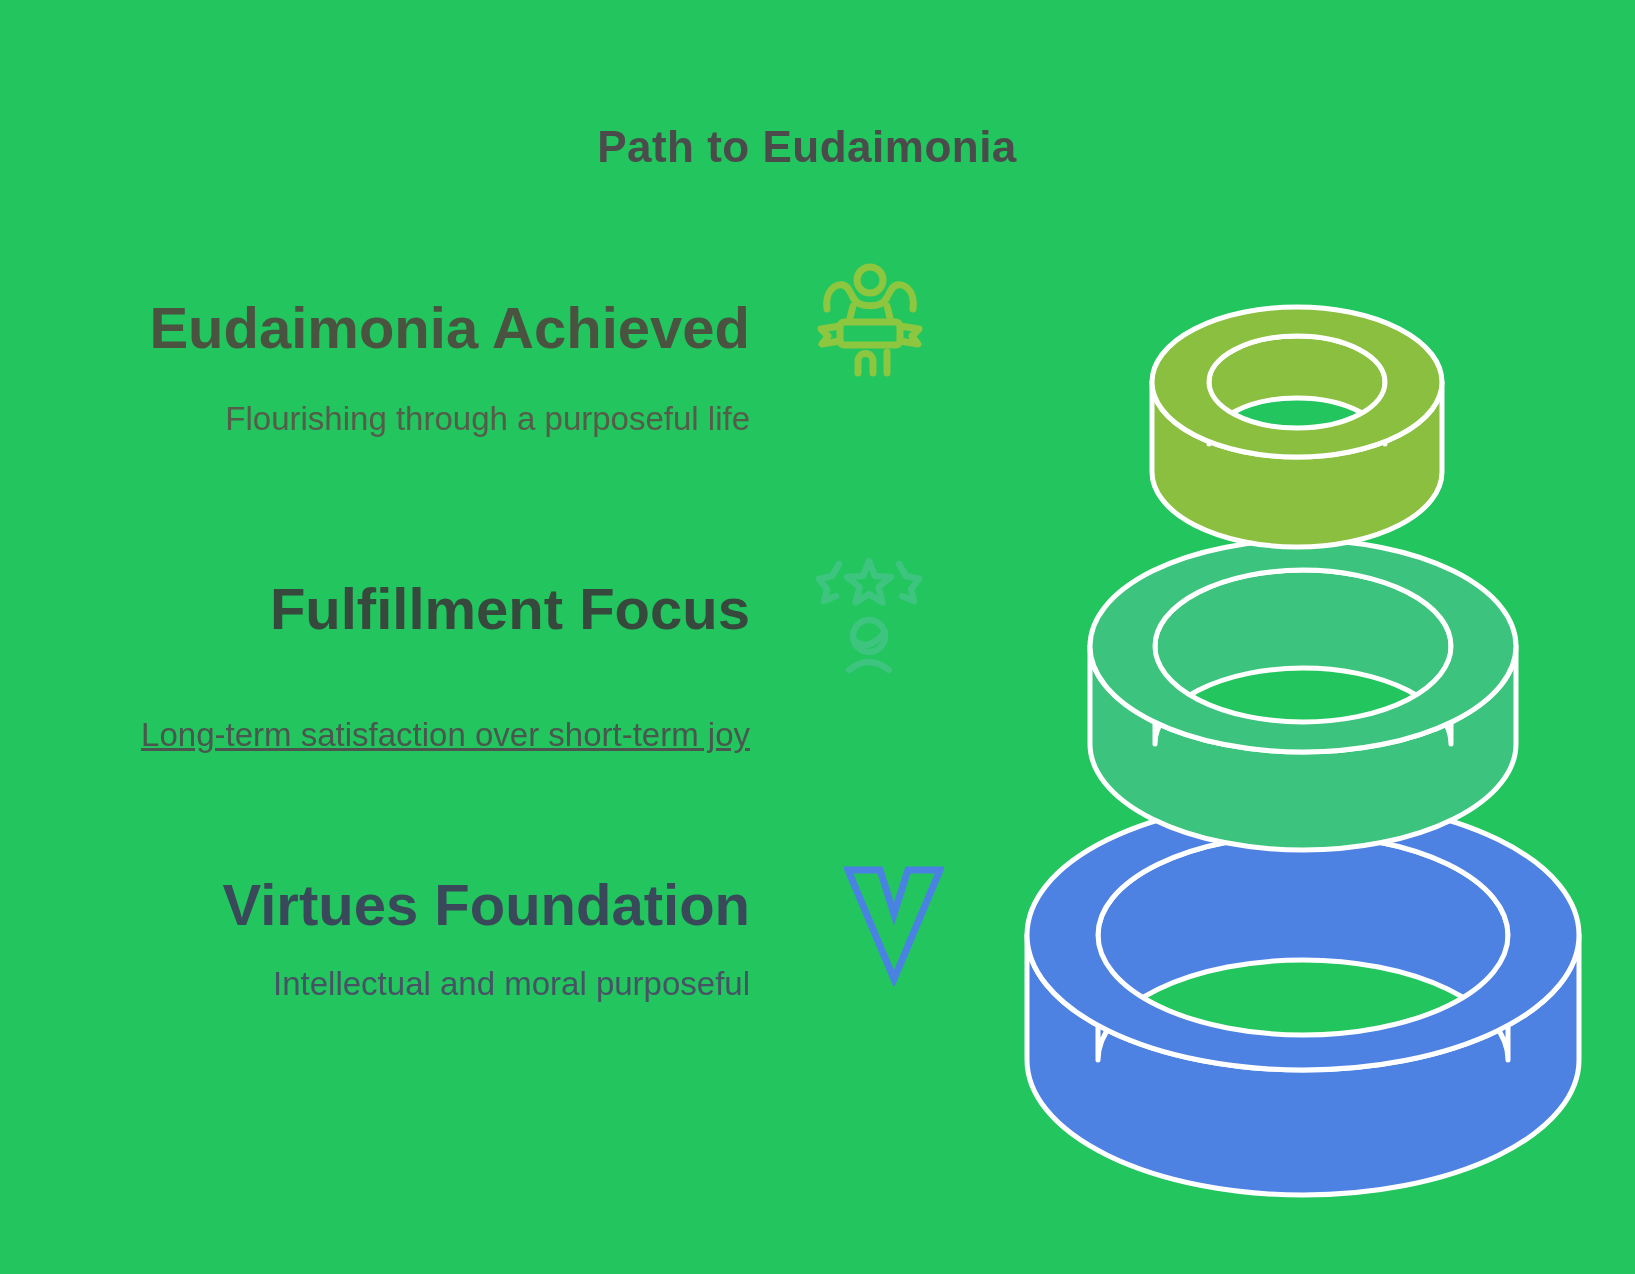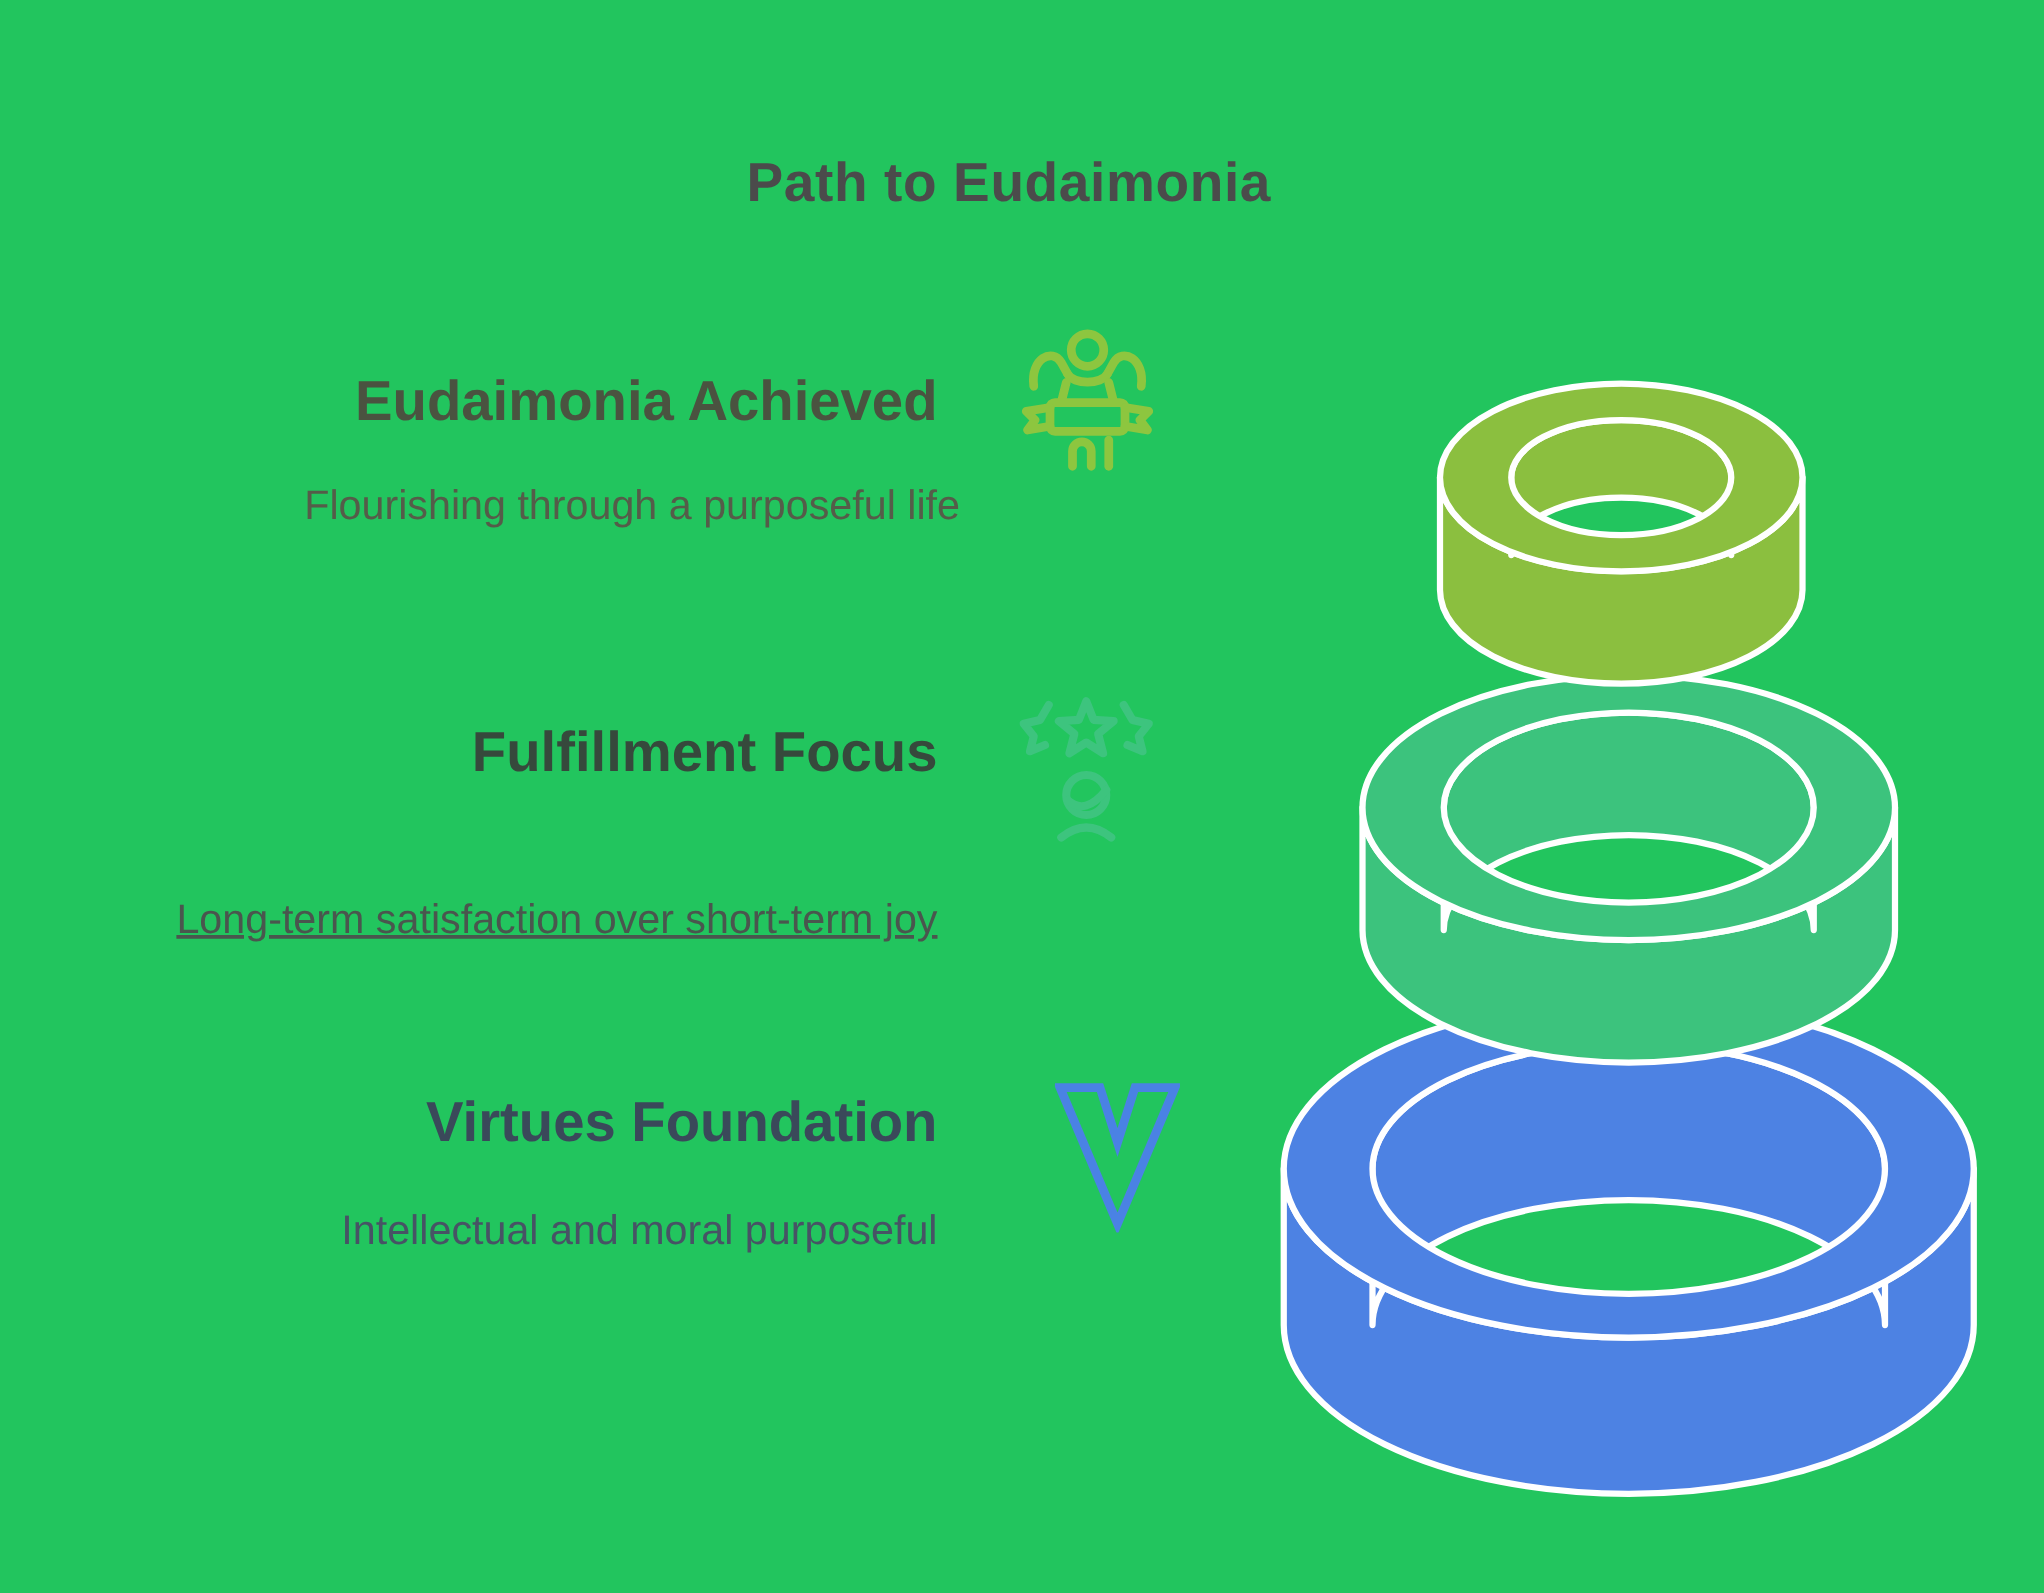--- a/index.html
+++ b/index.html
@@ -6,34 +6,34 @@
   #canvas {
     position:relative; width:1635px; height:1274px; overflow:hidden;
     background:#22c55e;
     font-family:"Liberation Sans","DejaVu Sans",sans-serif;
   }
   .page-title {
     position:absolute; left:0; top:122px; width:1614px;
     text-align:center; font-size:44px; font-weight:bold; letter-spacing:.5px;
   }
   .label-block { position:absolute; left:0; width:750px; text-align:right; }
-  .level-heading { font-size:45px; font-weight:bold; line-height:1.1; }
+  .level-heading { font-size:58px; font-weight:bold; line-height:1.1; }
   .level-desc   { font-size:33px; font-weight:normal; line-height:1.15; }
   .icon { position:absolute; }
   .rings-svg { position:absolute; left:0; top:0; }
 </style>
 </head>
 <body>
 
 <div id="canvas">
 
   <div class="page-title" style="color: rgb(75, 75, 75);">Path to Eudaimonia</div>
 
   <div class="label-block level-heading" style="top: 296px; color: rgb(74, 83, 64);">Eudaimonia Achieved</div>
-  <div class="label-block level-desc" style="top: 385px; color: rgb(85, 92, 73); padding-left: 18px;">Flourishing through a purposeful life</div>
+  <div class="label-block level-desc" style="top: 400px; color: rgb(85, 92, 73);">Flourishing through a purposeful life</div>
 
   <div class="label-block level-heading" style="top: 577px; color: rgb(54, 73, 60);">Fulfillment Focus</div>
   <div class="label-block level-desc" style="top: 716px; color: rgb(74, 86, 78); text-decoration: underline;">Long-term satisfaction over short-term joy</div>
 
   <div class="label-block level-heading" style="top: 873px; color: rgb(58, 73, 90); text-align: right;">Virtues Foundation</div>
   <div class="label-block level-desc" style="top: 965px; color: rgb(71, 83, 101);">Intellectual and moral purposeful</div>
 
   <svg class="icon" style="left: 813px; top: 260px; stroke: rgb(141, 198, 63);" width="114" height="122" viewBox="0 0 114 122" fill="none" stroke-width="7" stroke-linecap="round" stroke-linejoin="round">
     <circle cx="57" cy="20" r="13"></circle>
     <path d="M 14,49 C 11,27 29,18 36,30 L 41,39"></path>

